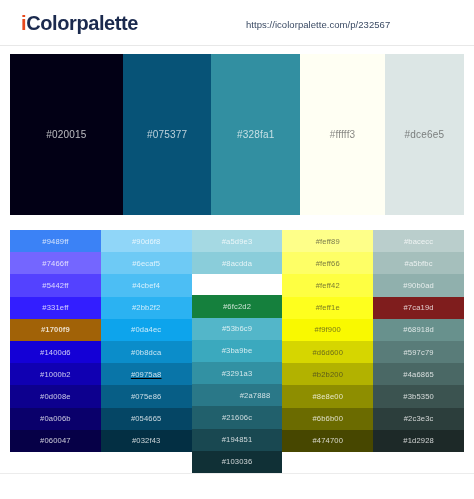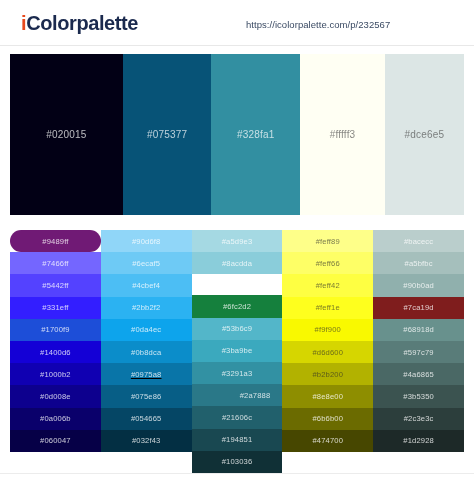--- a/index.html
+++ b/index.html
@@ -137,33 +137,33 @@
         <span class="hexlabel">#fffff3</span>
       </div>
       <div class="main-swatch dark-text" style="background: rgb(220, 230, 229); width: 82px;">
         <span class="hexlabel">#dce6e5</span>
       </div>
     </div>
 
   <div class="grid-wrap">
     <div class="grid" id="shades-grid">
         <div class="grid-col">
-          <div class="cell" style="background: #701a75; border-radius: 11px;">
+          <div class="cell" style="background: #3b82f6;">
             <span>#9489ff</span>
           </div>
           <div class="cell" style="background: rgb(116, 102, 255);">
             <span>#7466ff</span>
           </div>
           <div class="cell" style="background: rgb(84, 66, 255);">
             <span>#5442ff</span>
           </div>
           <div class="cell" style="background: rgb(51, 30, 255);">
             <span>#331eff</span>
           </div>
-          <div class="cell" style="background: #1d4ed8;">
+          <div class="cell" style="background: #a16207; font-weight: bold;">
             <span>#1700f9</span>
           </div>
           <div class="cell" style="background: rgb(20, 0, 214);">
             <span>#1400d6</span>
           </div>
           <div class="cell" style="background: rgb(16, 0, 178);">
             <span>#1000b2</span>
           </div>
           <div class="cell" style="background: rgb(13, 0, 142);">
             <span>#0d008e</span>

